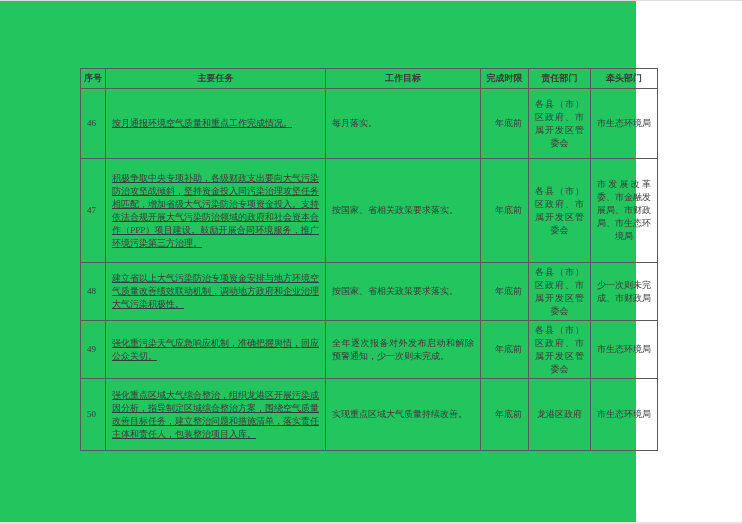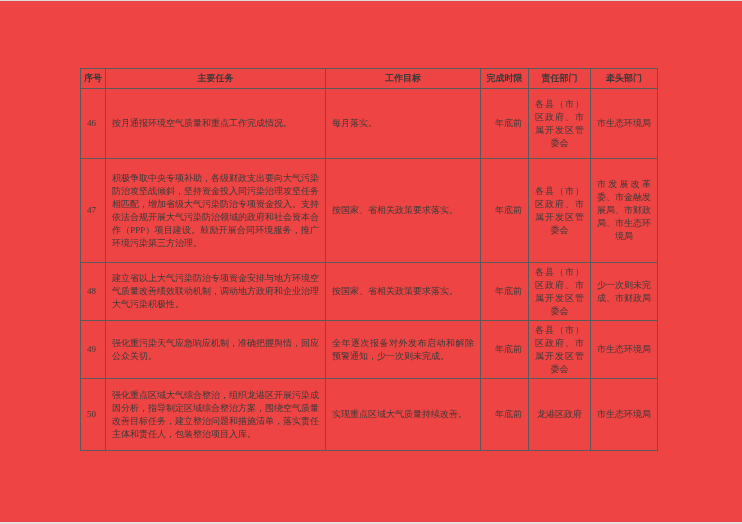--- a/index.html
+++ b/index.html
@@ -7,23 +7,23 @@
     padding: 0;
     width: 742px;
     height: 524px;
     background: #ffffff;
     overflow: hidden;
     font-family: "Liberation Serif", "DejaVu Serif", serif;
     color: #3a3a3a;
   }
   .page {
     position: relative;
-    width: 742px;
+    width: 636px;
     height: 524px;
-    background: #ef4444;
+    background: #22c55e;
   }
   .edge-line-top {
     position: absolute;
     left: 0; top: 0;
     width: 742px; height: 1px;
     background: #dcdcdc;
   }
   .edge-line-bottom {
     position: absolute;
     left: 0; bottom: 0;
@@ -59,20 +59,21 @@
   tr.row-h-47       { height: 104px; }
   tr.row-h-48       { height: 58px; }
   tr.row-h-49       { height: 58px; }
   tr.row-h-50       { height: 72px; }
   td.cell-no {
     padding: 2px 1px;
   }
   td.cell-task {
     text-align: justify;
     text-justify: inter-character;
+    text-decoration: underline;
   }
   td.cell-goal {
     text-align: justify;
     text-justify: inter-character;
   }
   td.cell-deadline {
     text-align: right;
     padding: 2px 2px;
   }
   td.cell-responsible,

